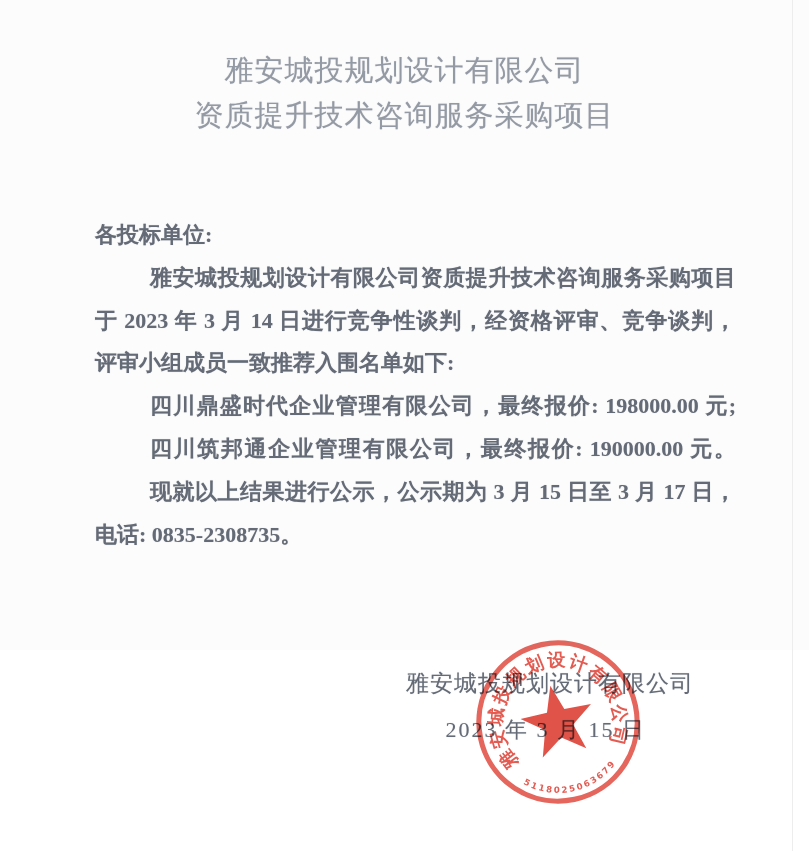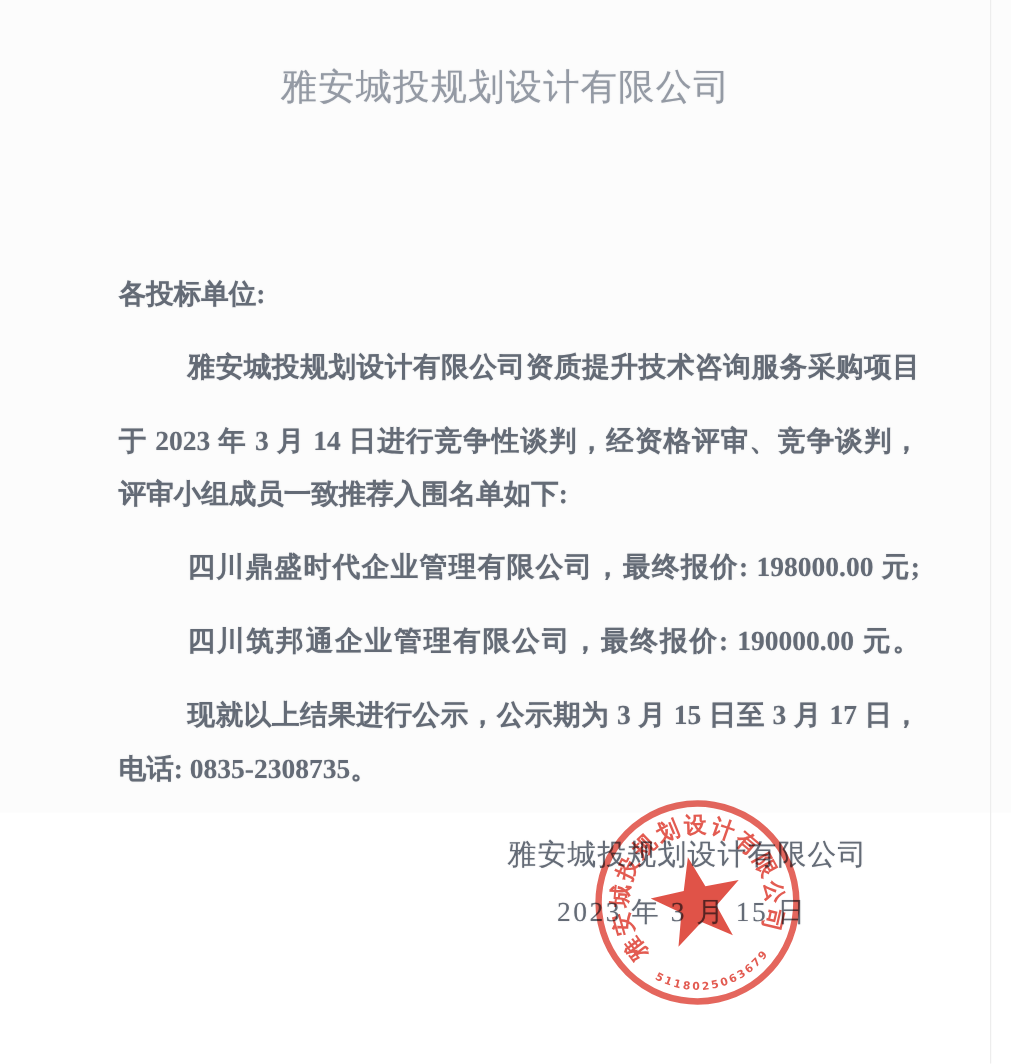--- a/index.html
+++ b/index.html
@@ -38,21 +38,20 @@
   }
   .body-line{
     height:42.8px;line-height:42.8px;
     white-space:nowrap;
     text-shadow:0 0 1px rgba(100,107,118,0.35);
   }
   .body-line.justify{
     white-space:normal;
     text-align:justify;
     text-align-last:justify;
-    margin-top:16px;
   }
   .body-line.indent{ text-indent:55px; }
   .sig-company{
     position:absolute;top:668px;right:115px;
     color:var(--ink,#646b76);
     font-size:23px;letter-spacing:1px;
     text-shadow:0 0 1px rgba(100,107,118,0.35);
   }
   .sig-date{
     position:absolute;top:715px;right:163px;
@@ -96,20 +95,21 @@
   }
 </style>
 </head>
 <body>
 
 <div class="page" style="background: rgb(252, 252, 252);">
   <div class="scan-line"></div>
 
   <div class="title-block" id="title-block">
       <div class="title-line">雅安城投规划设计有限公司</div>
+      <div class="title-line">资质提升技术咨询服务采购项目</div>
     </div>
 
   <div class="body-block" id="body-block">
       <div class="body-line">各投标单位:</div>
       <div class="body-line indent justify">雅安城投规划设计有限公司资质提升技术咨询服务采购项目</div>
       <div class="body-line justify">于 2023 年 3 月 14 日进行竞争性谈判，经资格评审、竞争谈判，</div>
       <div class="body-line">评审小组成员一致推荐入围名单如下:</div>
       <div class="body-line indent justify">四川鼎盛时代企业管理有限公司，最终报价: 198000.00 元;</div>
       <div class="body-line indent justify">四川筑邦通企业管理有限公司，最终报价: 190000.00 元。</div>
       <div class="body-line indent justify">现就以上结果进行公示，公示期为 3 月 15 日至 3 月 17 日，</div>

